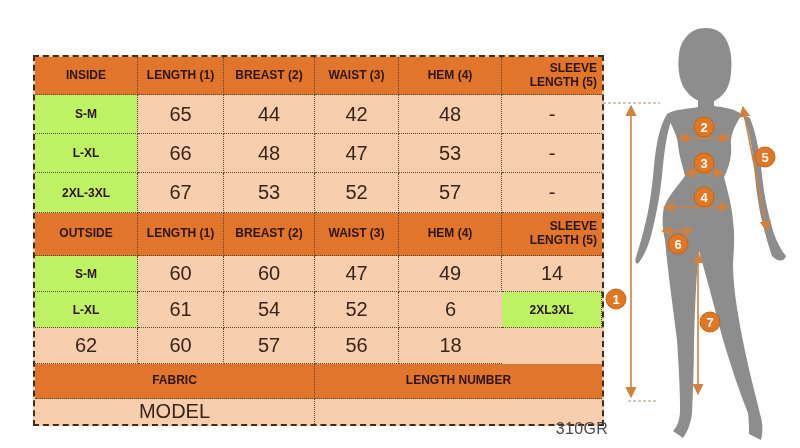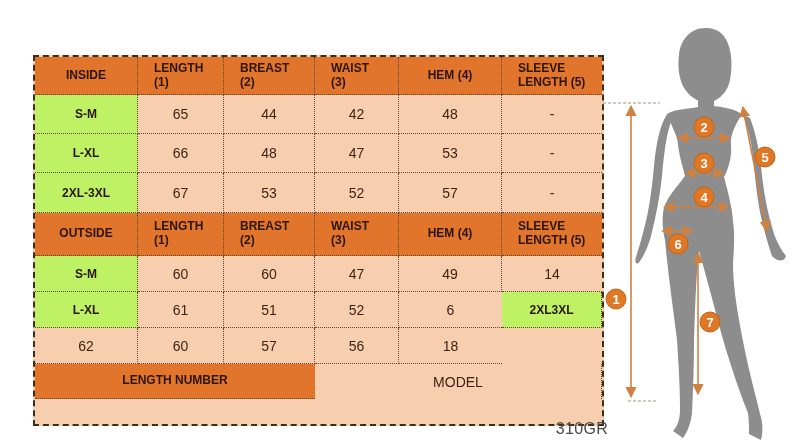--- a/index.html
+++ b/index.html
@@ -14,38 +14,38 @@
     position:absolute;left:33px;top:55px;
     display:grid;
     grid-template-columns:103px 86px 91px 84px 103px 100px;
     grid-template-rows:38px 39px 39px 40px 43px 36px 36px 36px 35px 25px;
     border:2px dashed #3f2c1a;
     background:#f7cfae;
   }
   .size-table > div{
     box-sizing:border-box;
     display:flex;align-items:center;justify-content:center;
-    text-align:left;
+    text-align:right;
     border-right:1px dotted #5f4630;
     border-bottom:1px dotted #5f4630;
-    padding:0 16px;
+    padding:0 5px;
   }
   .size-table > div.last{border-right:none;}
   .size-table > div.rowlast{border-bottom:none;}
   .hd{
     background:#e2752c;
     color:#2a1508;font-weight:bold;font-size:12px;line-height:1.15;
   }
   .sz{
     background:#bef264;
     color:#2a1508;font-weight:bold;font-size:12px;
   }
   .val{
     background:#f7cfae;
-    color:#3b2417;font-size:14px;
+    color:#3b2417;font-size:20px;
   }
   .span3{grid-column:span 3;}
 
   .footnote{
     position:absolute;left:540px;top:420px;width:68px;
     text-align:right;font-size:16px;color:#4a4a4a;letter-spacing:.3px;
   }
 
   
   .figure-wrap{position:absolute;left:600px;top:0;width:200px;height:448px;}
@@ -98,31 +98,32 @@
 
     <div class="sz">S-M</div>
     <div class="val">60</div>
     <div class="val">60</div>
     <div class="val">47</div>
     <div class="val">49</div>
     <div class="val last">14</div>
 
     <div class="sz">L-XL</div>
     <div class="val">61</div>
-    <div class="val">51</div>
+    <div class="val">54</div>
     <div class="val">52</div>
     <div class="val last">6</div>
 
     <div class="sz">2XL3XL</div>
     <div class="val">62</div>
     <div class="val">60</div>
     <div class="val">57</div>
     <div class="val">56</div>
     <div class="val last">18</div>
 
+    <div class="hd span3">FABRIC</div>
     <div class="hd span3 last">LENGTH NUMBER</div>
 
     <div class="val span3 rowlast">MODEL</div>
   </div>
 
   <div class="footnote">310GR</div>
 
   <div class="figure-wrap">
     <svg width="200" height="448" viewBox="0 0 200 448" xmlns="http://www.w3.org/2000/svg">
       <defs>

